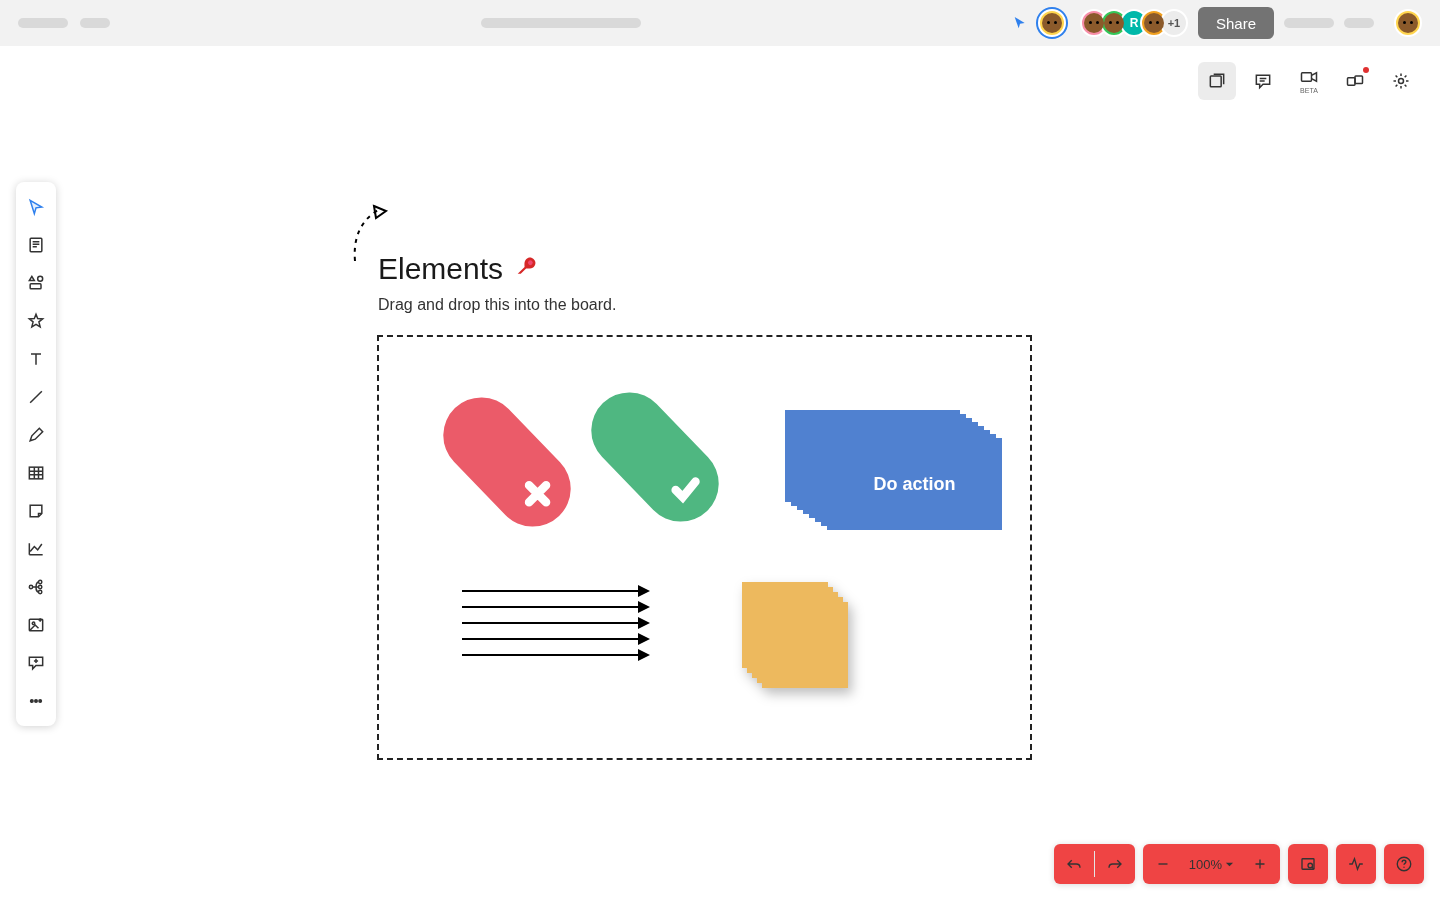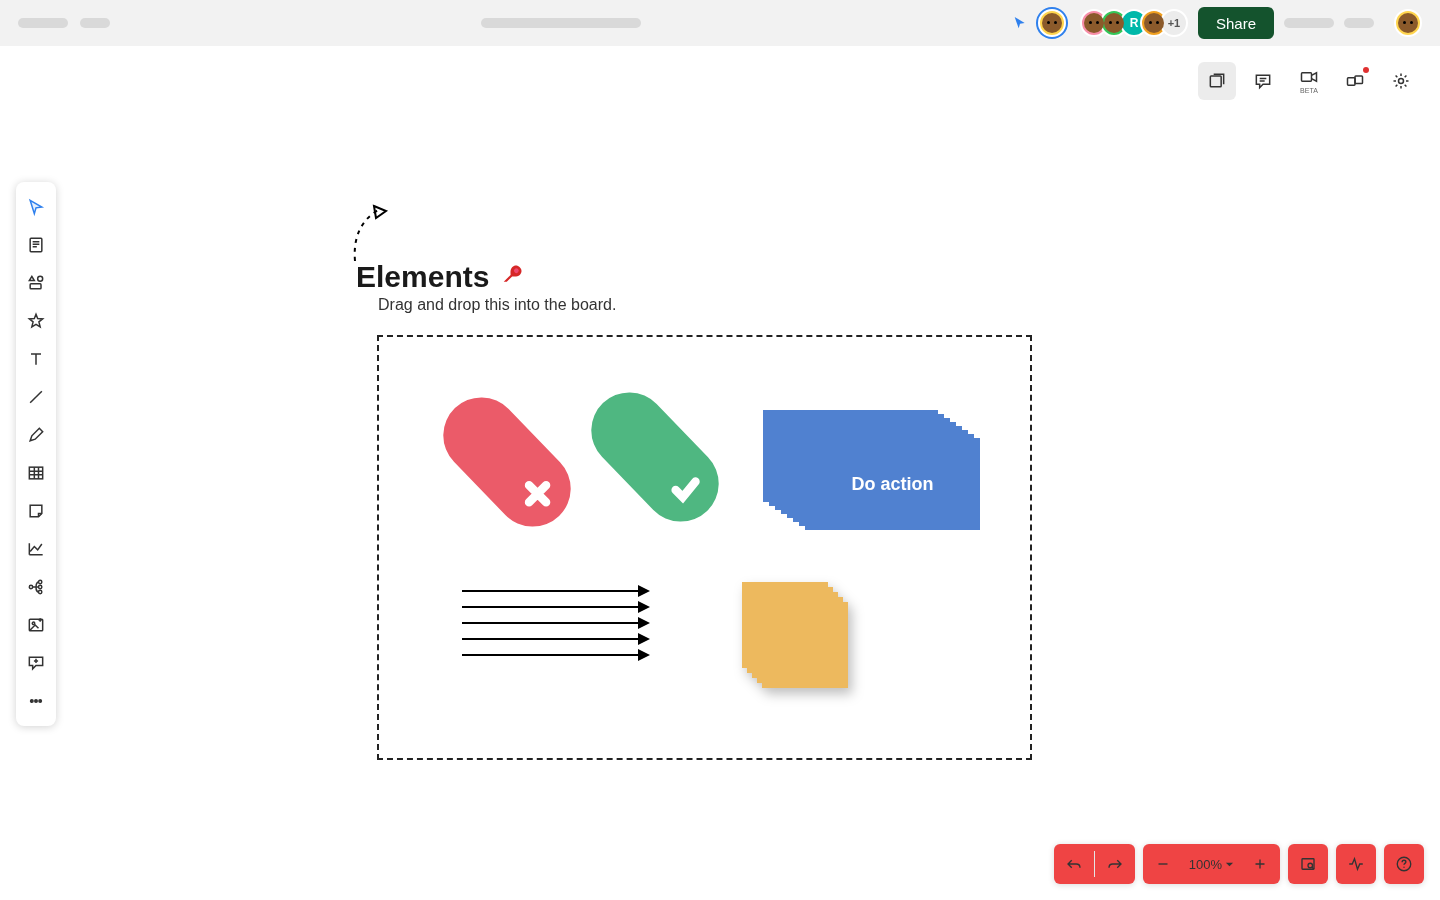--- a/index.html
+++ b/index.html
@@ -18,55 +18,55 @@
   .avatar { width:28px; height:28px; border-radius:50%; border:2px solid #fff; background:#ffd54f; display:flex; align-items:center; justify-content:center; font-size:12px; font-weight:600; color:#333; }
   .avatar.stack { margin-left:-8px; }
   .avatar.blue-ring { box-shadow:0 0 0 2px #2f80ed; }
   .avatar.pink { background:#f78da7; }
   .avatar.green { background:#34c759; color:#fff; }
   .avatar.teal { background:#00b8a9; color:#fff; }
   .avatar.plus { background:#ececec; color:#555; font-size:11px; border:2px solid #fff; }
   .avatar .face { width:20px;height:20px;border-radius:50%;background:#8b5a2b; position:relative; }
   .avatar .face::before,.avatar .face::after{content:"";position:absolute;background:#000;border-radius:50%;width:3px;height:3px;top:8px;}
   .avatar .face::before{left:5px;} .avatar .face::after{right:5px;}
-  .share-btn { background:#14532d; color:#fff; border:none; border-radius:6px; height:32px; padding:0 18px; font-size:15px; font-weight:500; cursor:pointer; }
+  .share-btn { background:#737373; color:#fff; border:none; border-radius:6px; height:32px; padding:0 18px; font-size:15px; font-weight:500; cursor:pointer; }
   
   .under-top { position:absolute; top:62px; right:20px; display:flex; gap:8px; }
   .chip { width:38px; height:38px; border-radius:6px; display:flex; flex-direction:column; align-items:center; justify-content:center; cursor:pointer; }
   .chip.active { background:#ececec; }
   .chip svg { width:20px; height:20px; stroke:#333; fill:none; stroke-width:1.8; }
   .chip .tiny { font-size:7px; color:#666; margin-top:0; line-height:8px;}
   .chip .dot { position:absolute; width:6px; height:6px; background:#e03131; border-radius:50%; top:5px; right:5px; }
   .chip { position:relative; }
 
   
   .toolbar { position:absolute; left:16px; top:182px; width:40px; background:#fff; border-radius:8px; box-shadow:0 1px 8px rgba(0,0,0,0.18); padding:6px 0; display:flex; flex-direction:column; align-items:center; }
   .tool { width:40px; height:38px; display:flex; align-items:center; justify-content:center; cursor:pointer; }
   .tool svg { width:20px; height:20px; stroke:#333; fill:none; stroke-width:1.8; }
   .tool.sel svg { stroke:#2f80ed; fill:#2f80ed22; }
 
   
   .canvas { position:absolute; left:0; top:46px; right:0; bottom:0; }
   
   .lead-arrow { position:absolute; left:350px; top:160px; }
   .lead-arrow svg { overflow:visible; }
-  .title { position:absolute; left:356px; top:206px; font-size:30px; font-weight:700; display:flex; align-items:center; gap:8px;margin-top:8px; }
+  .title { position:absolute; left:378px; top:206px; font-size:30px; font-weight:400; display:flex; align-items:center; gap:8px; }
   .title .pin { display:inline-block; transform:rotate(45deg); }
   .title .pin svg { width:26px; height:26px; }
   .subtitle { position:absolute; left:378px; top:250px; font-size:16px; color:#333; }
   .dashed-box { position:absolute; left:377px; top:289px; width:655px; height:425px; border:2px dashed #222; }
 
   
   .pill { width:150px; height:76px; border-radius:60px; position:absolute; transform:rotate(46deg); display:flex; align-items:center; justify-content:flex-end; padding-right:14px; }
   .pill svg { width:34px; height:34px; stroke:#fff; fill:none; stroke-width:6; stroke-linecap:round; }
   .pill.red { background:#eb5b69; left:432px; top:378px; }
   .pill.green { background:#4fb781; left:580px; top:373px; }
   .pill.red svg {  }
   
-  .bluestack { position:absolute; left:763px; top:364px; width:220px; height:112px; }
+  .bluestack { position:absolute; left:785px; top:364px; width:220px; height:112px; }
   .bluecard { position:absolute; width:175px; height:92px; background:#5081d0; display:flex; align-items:center; justify-content:center; color:#fff; font-weight:600; font-size:18px; }
   
   .arrows-set { position:absolute; left:462px; top:544px; display:flex; flex-direction:column; gap:14px; }
   .arrow-line { width:186px; height:2px; position:relative; background:#000; }
   .arrow-line::after { content:""; position:absolute; right:-2px; top:-5px; width:0;height:0; border-left:12px solid #000; border-top:6px solid transparent; border-bottom:6px solid transparent; }
   
   .notestack { position:absolute; left:742px; top:536px; width:114px; height:114px; filter:drop-shadow(4px 6px 6px rgba(0,0,0,0.25)); }
   .note { position:absolute; width:86px; height:86px; background:#edb95e; display:flex; align-items:center; justify-content:center; font-size:13px; color:#333; }
 
   

